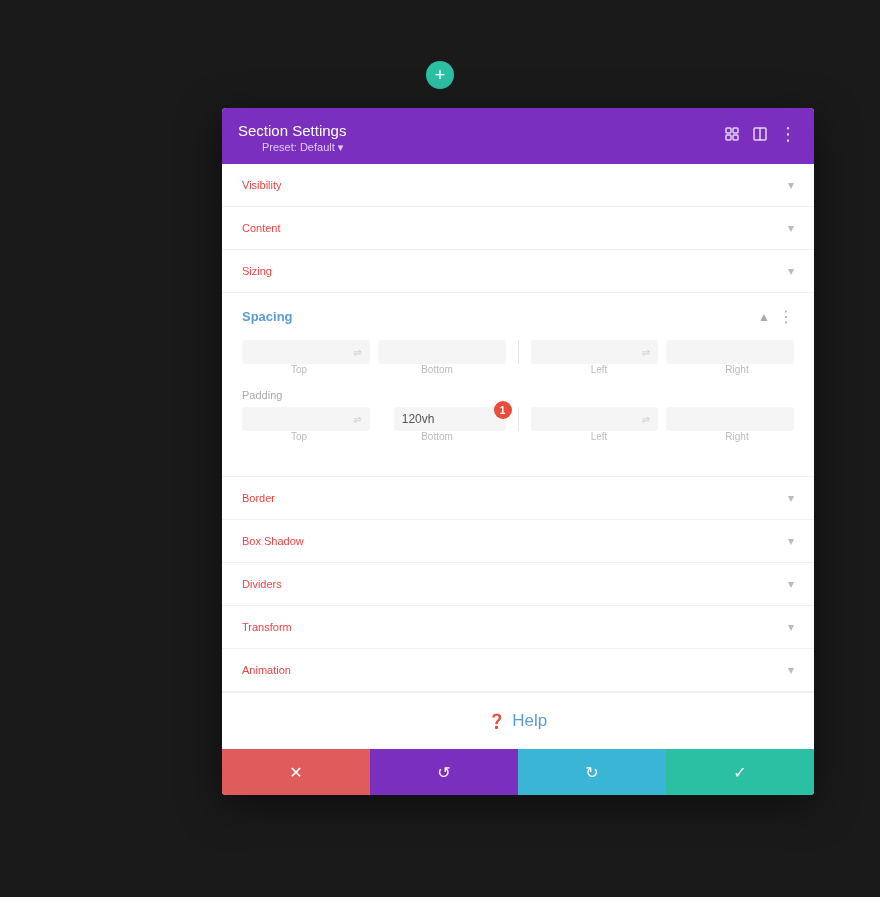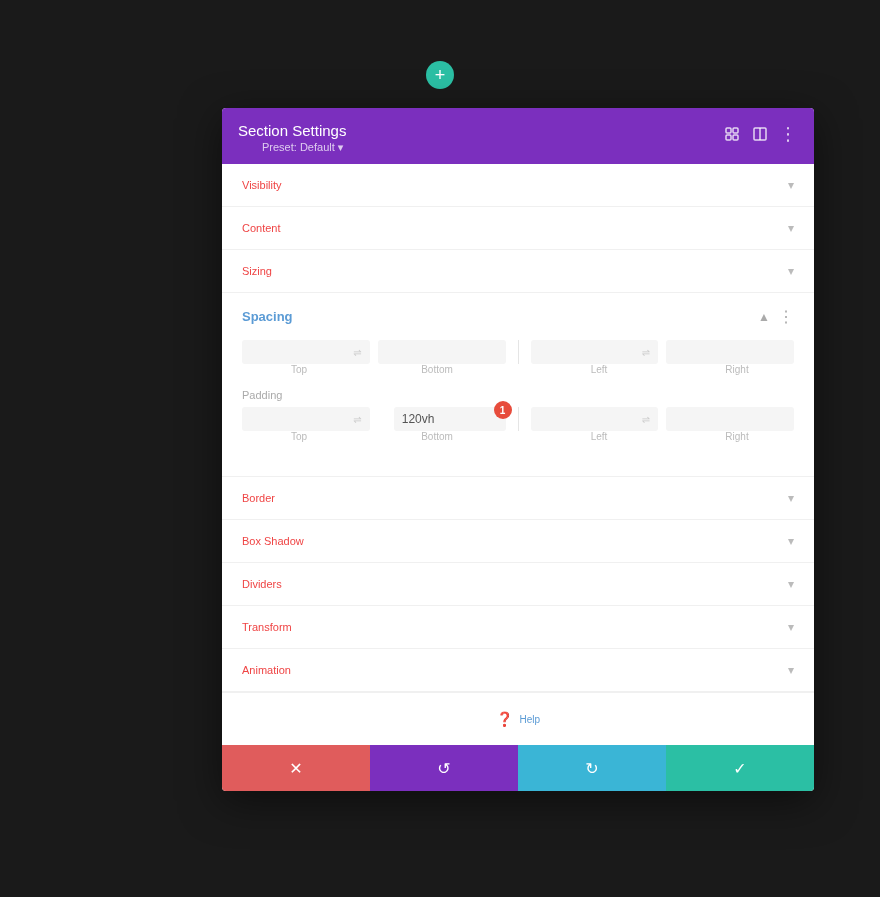--- a/index.html
+++ b/index.html
@@ -265,21 +265,21 @@
       padding: 18px;
       gap: 6px;
       border-top: 1px solid #f0f0f0;
     }
     .help-icon {
       color: #5b9bd5;
       font-size: 14px;
     }
     .help-text {
       color: #5b9bd5;
-      font-size: 10px;
+      font-size: 17px;
     }
 
     
     .panel-footer {
       display: flex;
       height: 46px;
     }
     .footer-btn {
       flex: 1;
       display: flex;

